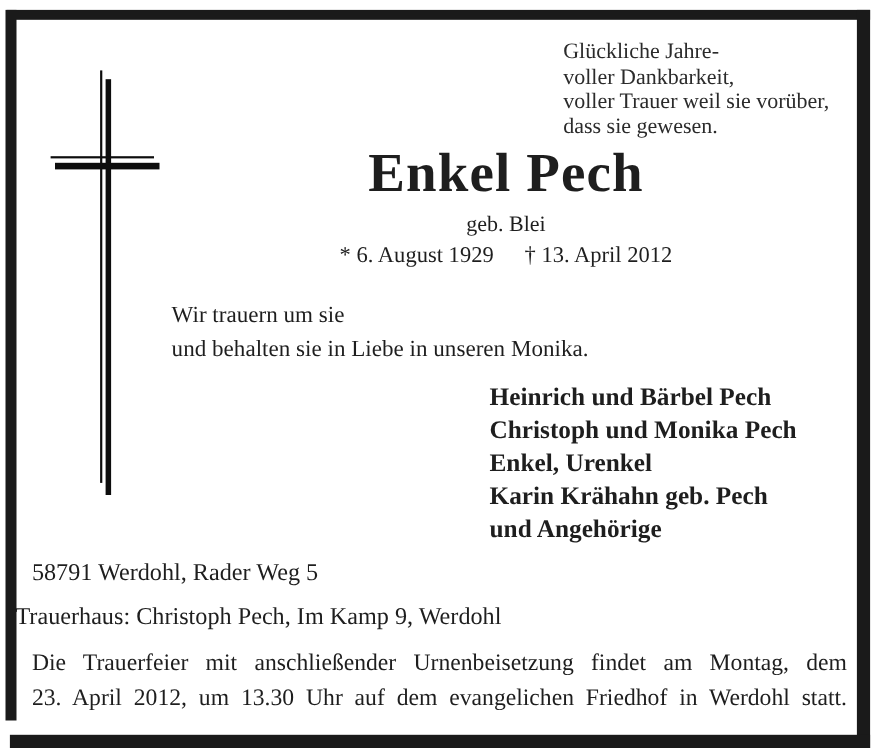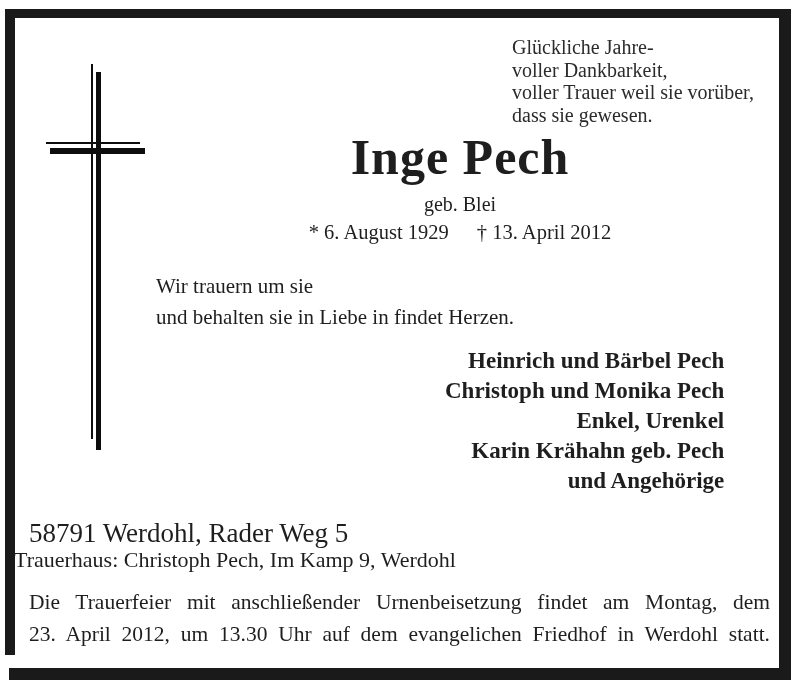--- a/index.html
+++ b/index.html
@@ -87,24 +87,23 @@
     white-space: nowrap;
   }
 
   .family {
     left: 445px;
     top: 346px;
     font-size: 23px;
     font-weight: bold;
     line-height: 30px;
     white-space: nowrap;
-    text-align: right;
   }
 
-  .address-1 { left: 29px; top: 518px; font-size: 27px; white-space: nowrap; }
+  .address-1 { left: 29px; top: 507px; font-size: 22px; white-space: nowrap; }
   .address-2 { left: 14px; top: 547px; font-size: 22px; white-space: nowrap; }
 
   .funeral {
     left: 29px;
     top: 586px;
     width: 741px;
     font-size: 21.5px;
     line-height: 32px;
   }
   .funeral .jline {
@@ -131,30 +130,30 @@
   </div>
 
   <div class="abs verse">
     <div>Glückliche Jahre-</div>
     <div>voller Dankbarkeit,</div>
     <div>voller Trauer weil sie vorüber,</div>
     <div>dass sie gewesen.</div>
   </div>
 
   <div class="abs center-col">
-    <div class="deceased-name">Inge Pech</div>
+    <div class="deceased-name">Enkel Pech</div>
     <div class="maiden-name">geb. Blei</div>
     <div class="dates">
       <span class="birth">* 6. August 1929</span><span class="death">† 13. April 2012</span>
     </div>
   </div>
 
   <div class="abs mourning">
     <div>Wir trauern um sie</div>
-    <div>und behalten sie in Liebe in findet Herzen.</div>
+    <div>und behalten sie in Liebe in unseren Monika.</div>
   </div>
 
   <div class="abs family">
     <div>Heinrich und Bärbel Pech</div>
     <div>Christoph und Monika Pech</div>
     <div>Enkel, Urenkel</div>
     <div>Karin Krähahn geb. Pech</div>
     <div>und Angehörige</div>
   </div>
 

